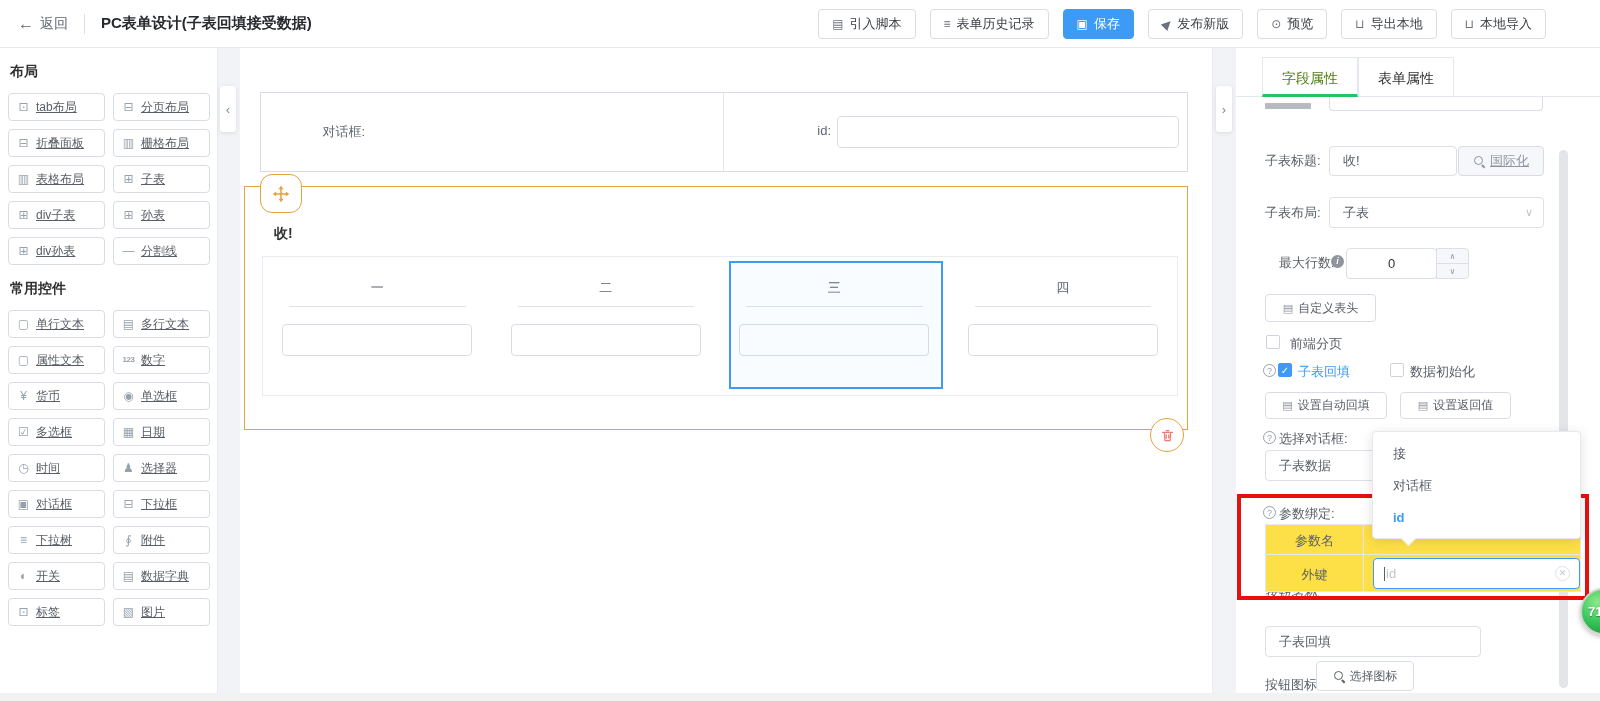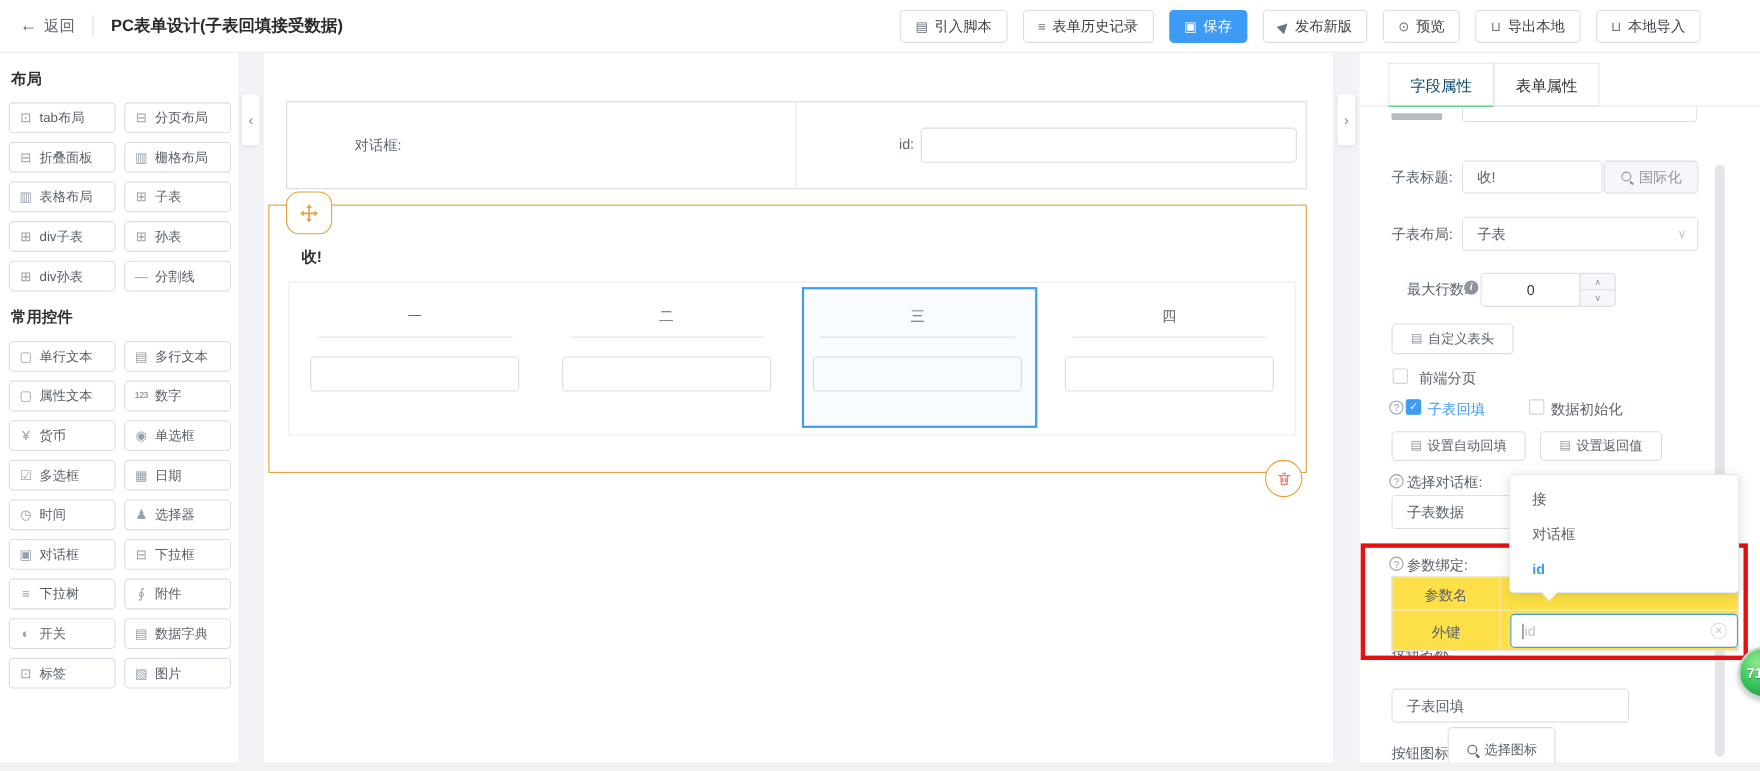--- a/index.html
+++ b/index.html
@@ -24,21 +24,21 @@
     border-right:1px solid #e7eaee;box-sizing:border-box;overflow:hidden;}
   .sb-tabs{height:48px;border-bottom:1px solid #eceff2;display:flex;align-items:center;padding-left:12px;}
   .sb-tab{position:relative;margin-right:34px;font-size:14px;color:#33373d;height:48px;line-height:48px;cursor:pointer;}
   .sb-tab.active{color:#3d9bf5;}
   .sb-tab.active::after{content:"";position:absolute;left:0;right:0;bottom:0;height:2px;background:#3d9bf5;}
   .sec-title{margin:15px 0 12px 10px;font-size:14px;font-weight:700;color:#303133;}
   .sec-grid{display:grid;grid-template-columns:97px 97px;gap:8px;padding:0 8px;}
   .sb-item{display:flex;align-items:center;height:28px;border:1px solid #d8dce3;border-radius:4px;
     background:#fff;padding:0 6px;box-sizing:border-box;cursor:pointer;overflow:hidden;}
   .sb-item .g{width:17px;margin-right:4px;color:#98a1ab;font-size:12px;text-align:center;flex:none;line-height:1;}
-  .sb-lb{font-size:12px;color:#585e66;white-space:nowrap;}
+  .sb-lb{font-size:12px;color:#585e66;white-space:nowrap;text-decoration:underline;}
   
   .strip{position:absolute;top:48px;width:22px;height:653px;background:#f1f3f6;}
   .lstrip{left:218px;border-right:1px solid #e9ecf0;}
   .rstrip{left:1212px;width:24px;border-left:1px solid #e9ecf0;border-right:1px solid #e9ecf0;}
   .collapse-tab{position:absolute;top:38px;width:16px;height:46px;background:#fff;border-radius:3px;
     box-shadow:0 1px 4px rgba(0,0,0,.10);display:flex;align-items:center;justify-content:center;
     color:#7b87a0;font-size:13px;cursor:pointer;}
   
   .canvas{position:absolute;left:240px;top:48px;width:972px;height:653px;background:#fff;}
   .form-row{position:absolute;left:20px;top:44px;width:928px;height:80px;border:1px solid #d9dde3;box-sizing:border-box;}
@@ -62,21 +62,21 @@
   .sel-box{position:absolute;left:467px;top:5px;width:214px;height:128px;border:2px solid #3d9bf5;
     background:rgba(64,158,255,0.03);box-sizing:border-box;pointer-events:none;}
   .trash-btn{position:absolute;left:910px;top:370px;width:32px;height:32px;border-radius:50%;background:#fff;
     border:1px solid #e6a23c;display:flex;align-items:center;justify-content:center;z-index:3;cursor:pointer;}
   
   .rpanel{position:absolute;left:1236px;top:48px;width:364px;height:653px;background:#fff;}
   .rp-tabs{position:absolute;left:0;top:0;width:364px;height:49px;}
   .rp-tabs::after{content:"";position:absolute;left:0;right:0;bottom:0;height:1px;background:#e4e7ed;}
   .rp-tab{position:absolute;top:9px;height:40px;line-height:40px;width:96px;text-align:center;font-size:14px;
     color:#303133;background:#fff;box-sizing:border-box;border:1px solid #e4e7ed;cursor:pointer;}
-  .rp-tab.active{color:#0c4a6e;z-index:2;border-bottom:1px solid #22c55e;}
+  .rp-tab.active{color:#4d7c0f;z-index:2;border-bottom:3px solid #22c55e;}
   .rp-label{position:absolute;font-size:13px;color:#5a6068;white-space:nowrap;}
   .rp-input{position:absolute;border:1px solid #dcdfe6;border-radius:4px;background:#fff;box-sizing:border-box;
     font-size:13px;color:#5a6068;display:flex;align-items:center;padding-left:13px;}
   .rp-btn{position:absolute;border:1px solid #d9dde3;border-radius:4px;background:#fff;box-sizing:border-box;
     font-size:12px;color:#5a6068;display:flex;align-items:center;justify-content:center;gap:5px;cursor:pointer;}
   .chev{position:absolute;right:10px;color:#c0c4cc;font-size:11px;}
   .info-i{position:absolute;width:13px;height:13px;border-radius:50%;background:#8f949d;color:#fff;font-size:9px;
     line-height:13px;text-align:center;font-style:italic;font-weight:700;}
   .q-i{position:absolute;width:13px;height:13px;border-radius:50%;border:1px solid #9aa0a8;color:#9aa0a8;
     font-size:9px;line-height:12px;text-align:center;box-sizing:border-box;}
@@ -358,21 +358,21 @@
 
   <div class="cut-label" data-name="clipped-field-label"></div>
   <div class="cut-input" data-name="clipped-field-input"></div>
 
   <div class="scroll-thumb" data-name="panel-scrollbar"></div>
 
   <div class="rp-label" style="left:29px;top:104px;" data-name="subtable-title-label">子表标题:</div>
   <div class="rp-input" style="left:93px;top:98px;width:128px;height:30px;" data-name="subtable-title-input">
     <span data-name="subtable-title-value">收!</span>
   </div>
-  <div class="rp-btn" style="left:222px;top:98px;width:86px;height:30px;background:#f5f7fa;color:#8f959e;font-size:13px;" data-name="i18n-button">
+  <div class="rp-btn" style="left:222px;top:98px;width:86px;height:30px;background:#f5f7fa;color:#8f959e;font-size:13px;text-decoration:underline;" data-name="i18n-button">
     <span class="mag" data-name="magnifier-icon"></span>
     <span data-name="i18n-button-label">国际化</span>
   </div>
 
   <div class="rp-label" style="left:29px;top:156px;" data-name="subtable-layout-label">子表布局:</div>
   <div class="rp-input" style="left:93px;top:149px;width:215px;height:31px;" data-name="subtable-layout-select">
     <span data-name="subtable-layout-value">子表</span>
     <span class="chev" data-name="chevron-down-icon">∨</span>
   </div>
 
@@ -424,27 +424,27 @@
     <div class="pt-hline" data-name="table-divider"></div>
     <div class="pt-cell" style="left:0;top:7px;" data-name="param-name-header">参数名</div>
     <div class="pt-cell" style="left:0;top:41px;" data-name="foreign-key-row-label">外键</div>
     <div class="focus-input" data-name="foreign-key-input">
       <span class="caret-bar" data-name="text-caret"></span>
       <span class="ph-text" data-name="foreign-key-input-value">id</span>
       <span class="clear-x" data-name="clear-icon">✕</span>
     </div>
   </div>
 
-  <div class="rp-label" style="left:29px;top:536px;" data-name="button-name-label">按钮名称:</div>
+  <div class="rp-label" style="left:29px;top:536px;font-style:italic;" data-name="button-name-label">按钮名称:</div>
   <div class="rp-input" style="left:29px;top:578px;width:216px;height:31px;z-index:10;" data-name="button-name-input">
     <span data-name="button-name-value">子表回填</span>
   </div>
 
   <div class="rp-label" style="left:29px;top:628px;" data-name="button-icon-label">按钮图标</div>
-  <div class="rp-btn" style="left:80px;top:613px;width:98px;height:41px;background:#fff;z-index:11;" data-name="choose-icon-button">
+  <div class="rp-btn" style="left:80px;top:613px;width:98px;height:30px;background:#fff;z-index:11;" data-name="choose-icon-button">
     <span class="mag" data-name="magnifier-icon"></span>
     <span data-name="choose-icon-label">选择图标</span>
   </div>
 
   <div class="red-rect" data-name="annotation-highlight-rectangle"></div>
 
   <div class="popup" data-name="suggestion-popup">
     <div data-name="suggestion-popup-list">
         <div class="dd-item" data-name="dropdown-item">接</div>
         <div class="dd-item" data-name="dropdown-item">对话框</div>

